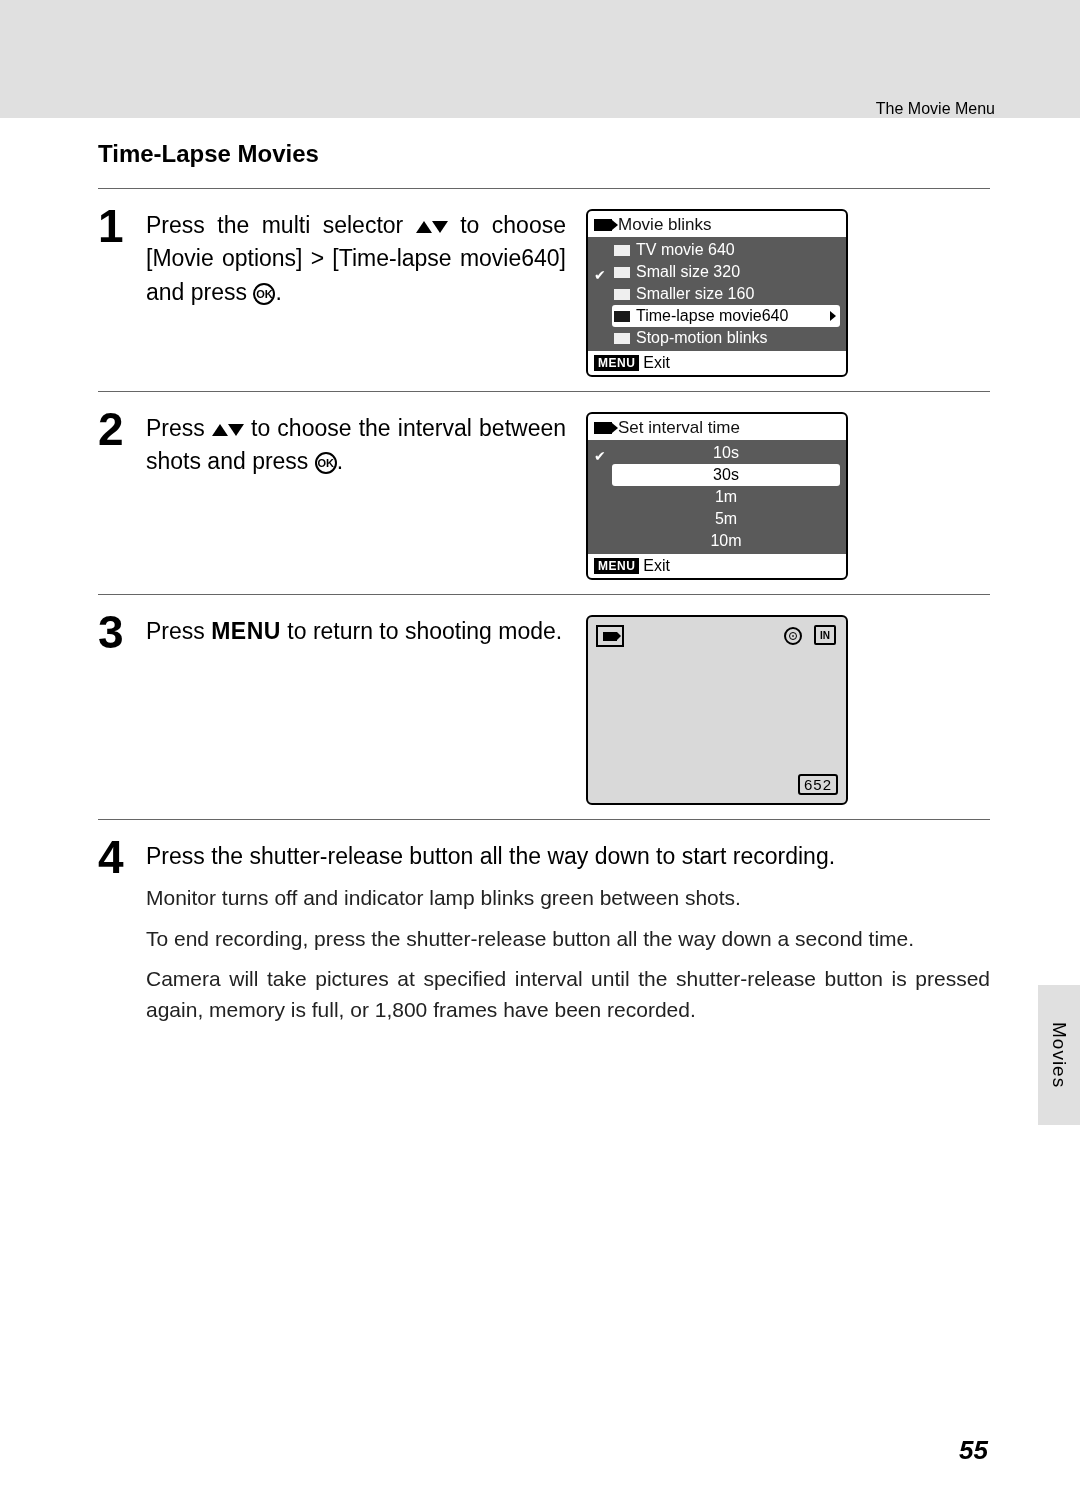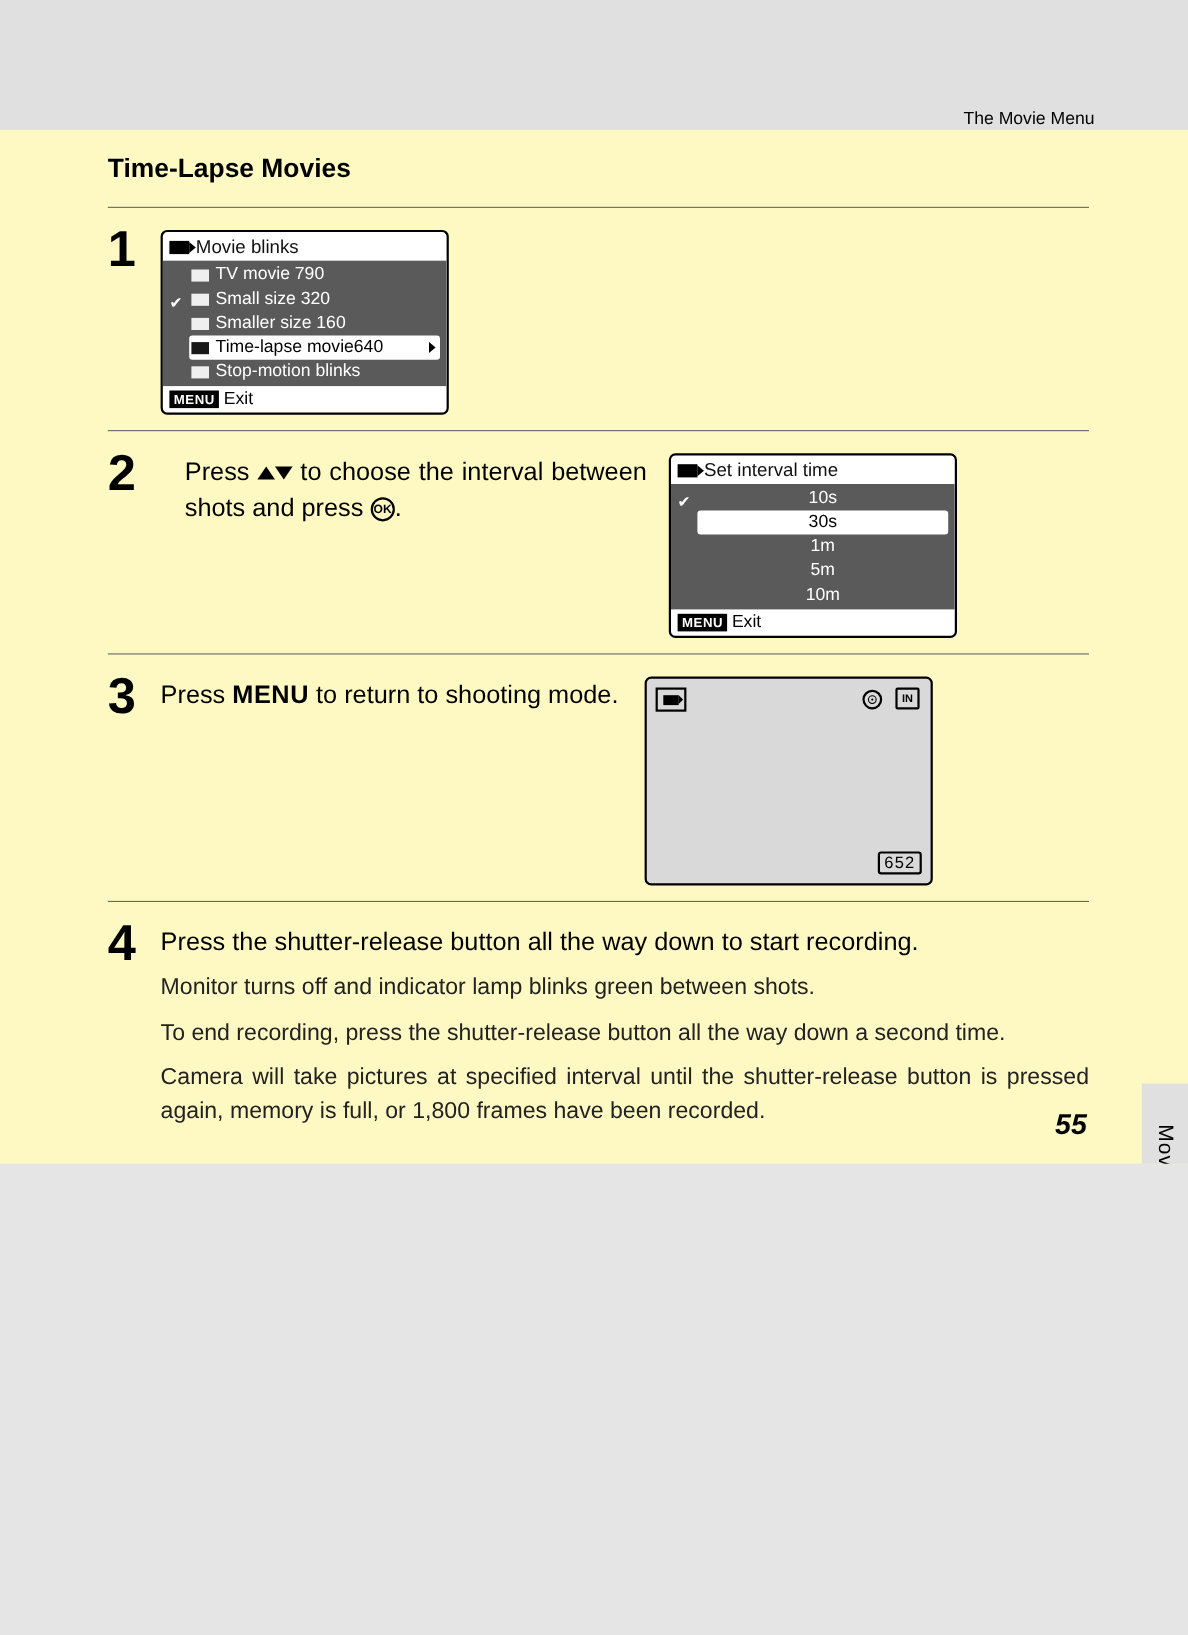--- a/index.html
+++ b/index.html
@@ -4,22 +4,22 @@
 <style>
   * { box-sizing: border-box; }
   body {
     margin: 0;
     background: #e5e5e5;
     font-family: "Helvetica Neue", Arial, sans-serif;
     color: #000;
   }
   .page {
     width: 1080px;
-    height: 1058px;
-    background: #fef9c3;
+    height: 1486px;
+    background: #ffffff;
     margin: 0 auto;
     position: relative;
     padding: 0;
   }
   .header-band {
     background: #e0e0e0;
     height: 118px;
     width: 100%;
     position: absolute;
     top: 0; left: 0;
@@ -145,30 +145,38 @@
     <span>Movies</span>
   </div>
 
   <div class="content">
     <div class="section-title">Time-Lapse Movies</div>
     <div class="rule"></div>
 
     <div class="step">
       <div class="step-num">1</div>
       <div class="step-body">
+        <div class="step-text" style="width:420px;">
+          <p class="l1">
+            <span>Press the multi selector </span>
+            <span class="tri-up"></span><span class="tri-down"></span>
+            <span> to choose [Movie options] &gt; [Time-lapse movie640] and press </span>
+            <span class="ok-btn">OK</span><span>.</span>
+          </p>
+        </div>
         <div class="screen">
           <div class="screen-title">
             <span class="movie-cam"></span>
             <span>Movie blinks</span>
           </div>
           <div class="screen-list">
             <span class="check">✔</span>
             <div class="screen-item">
                 <span class="sm-ic"></span>
-                <span>TV movie 790</span>
+                <span>TV movie 640</span>
               </div>
             <div class="screen-item">
                 <span class="sm-ic"></span>
                 <span>Small size 320</span>
               </div>
             <div class="screen-item">
                 <span class="sm-ic"></span>
                 <span>Smaller size 160</span>
               </div>
             <div class="screen-item selected">
@@ -186,21 +194,21 @@
           </div>
         </div>
       </div>
     </div>
 
     <div class="rule"></div>
 
     <div class="step">
       <div class="step-num">2</div>
       <div class="step-body">
-        <div class="step-text" style="width:420px;margin-left:22px;">
+        <div class="step-text" style="width:420px;">
           <p class="l1">
             <span>Press </span>
             <span class="tri-up"></span><span class="tri-down"></span>
             <span> to choose the interval between shots and press </span>
             <span class="ok-btn">OK</span><span>.</span>
           </p>
         </div>
         <div class="screen">
           <div class="screen-title">
             <span class="movie-cam"></span>

